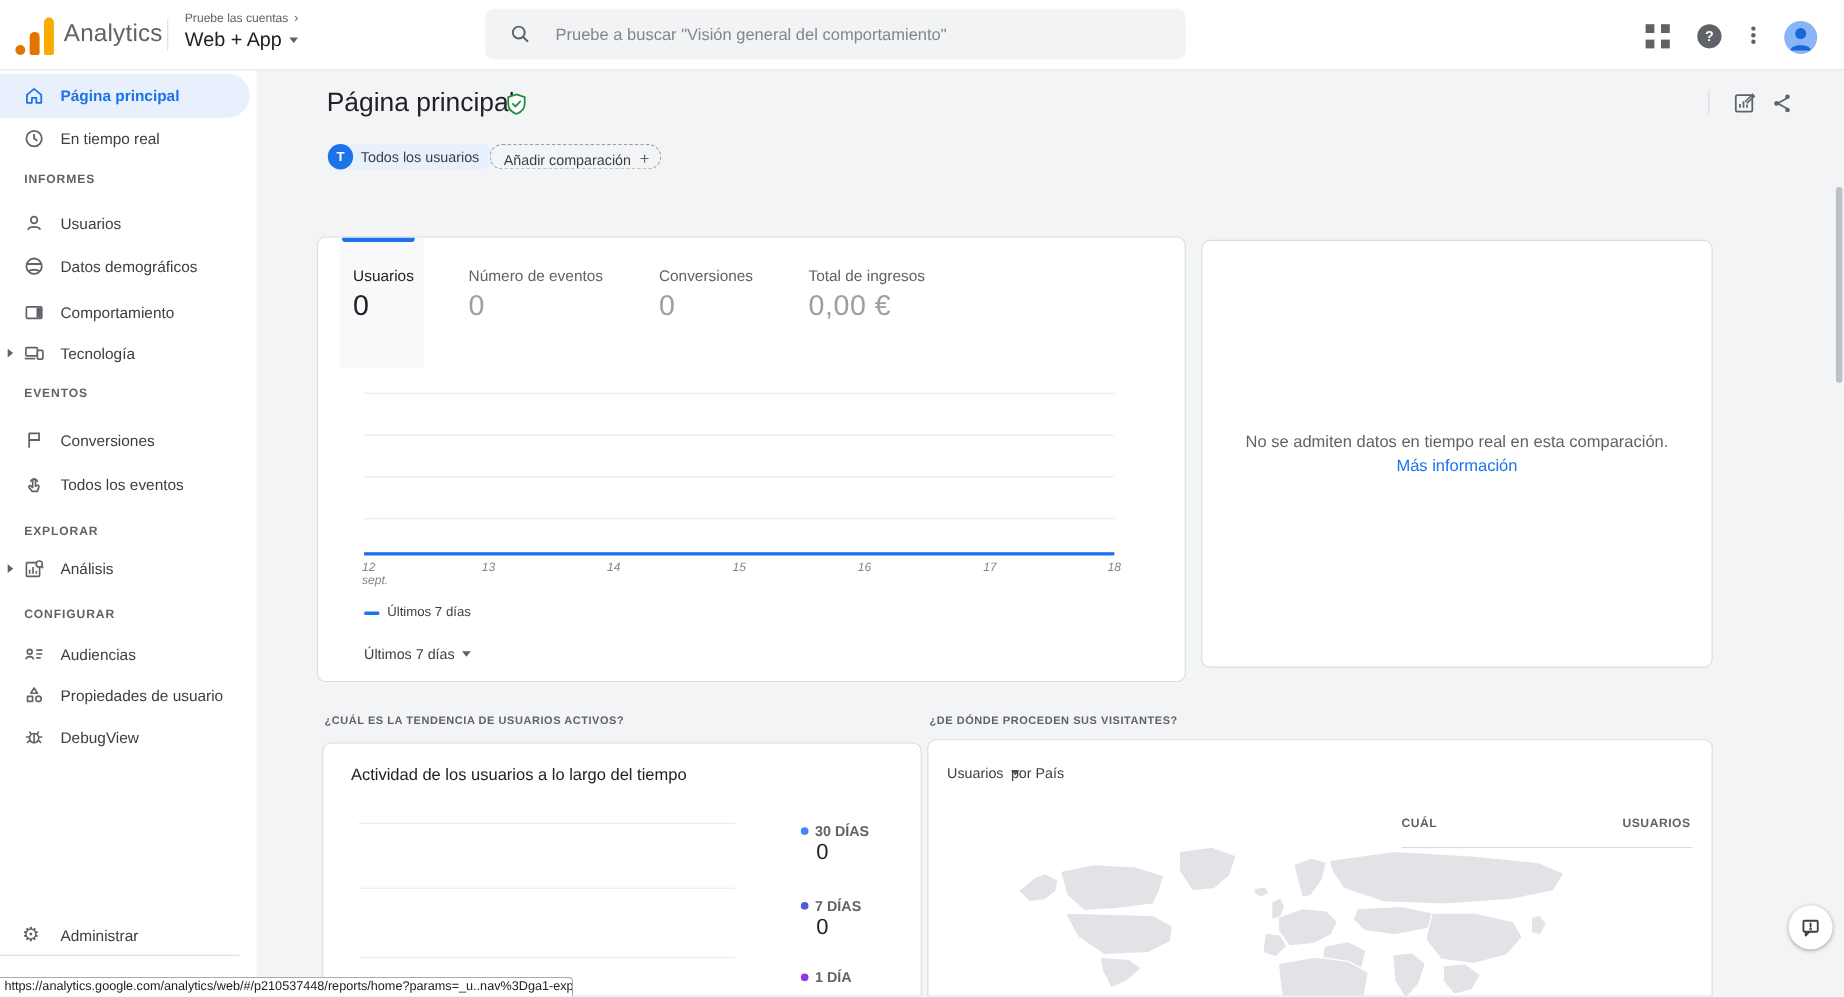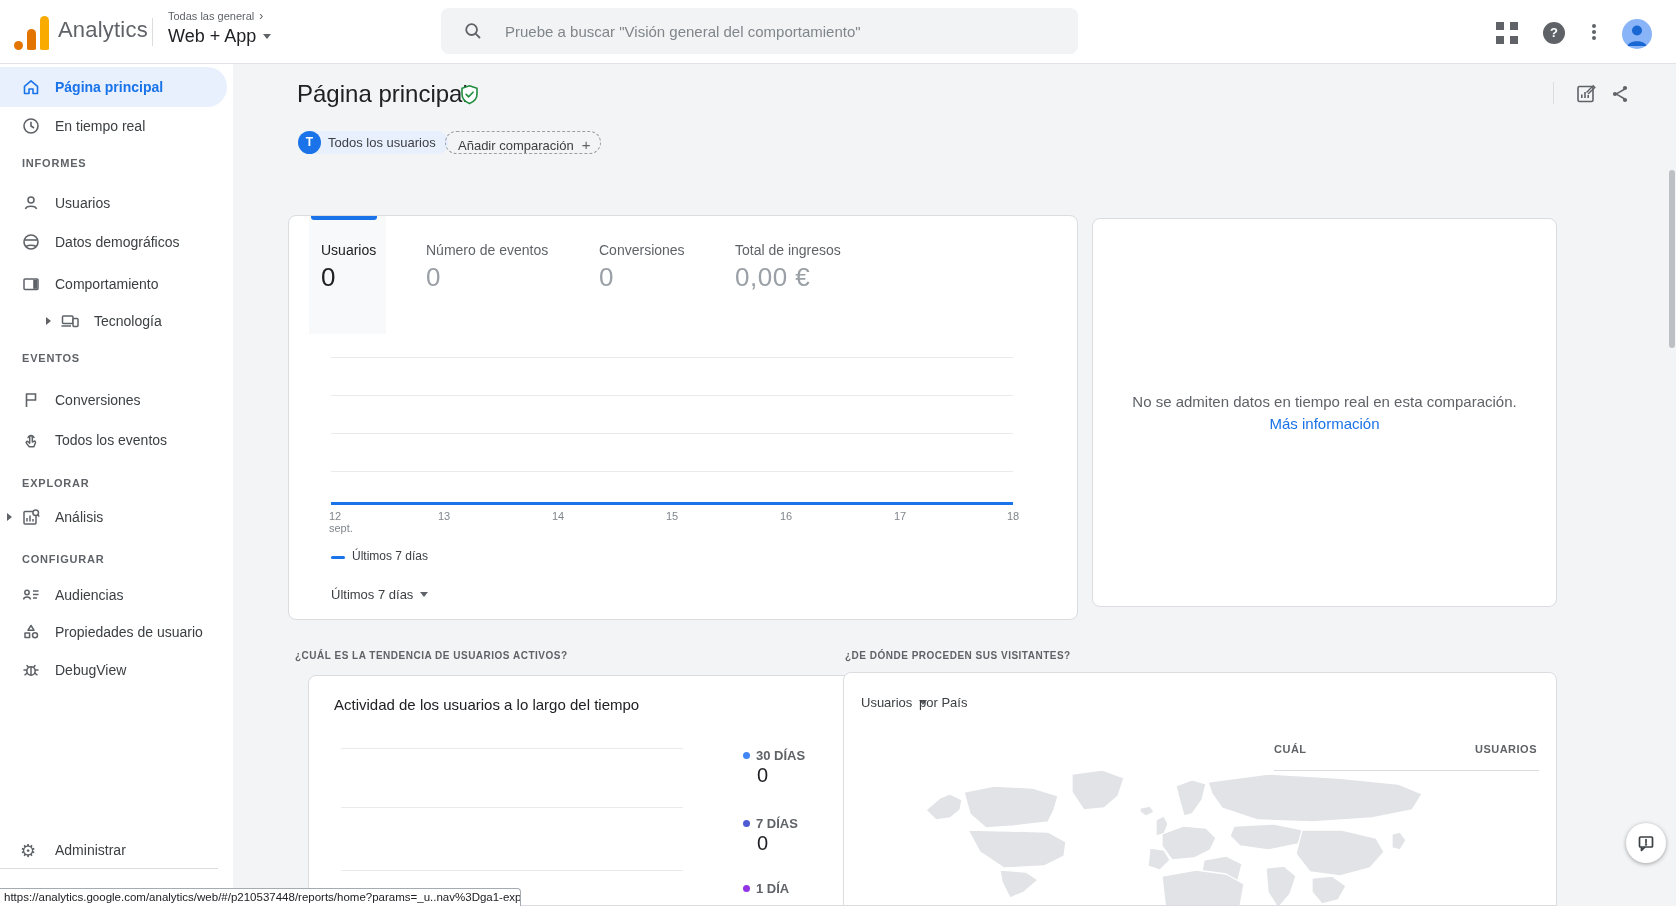--- a/index.html
+++ b/index.html
@@ -61,32 +61,32 @@
   .card-metrics { left:288px; top:215px; width:790px; height:405px; }
   .tab-activebg { position:absolute; left:20px; top:0; width:77px; height:118px; background:#f8f9fa; }
   .tab-indicator { position:absolute; left:22px; top:0; width:66px; height:4px; background:#1a73e8; border-radius:0 0 3px 3px; }
   .tab { position:absolute; top:0; height:118px; cursor:pointer; }
   .tab .t-label { position:absolute; top:26px; left:0; font-size:14px; color:#5f6368; white-space:nowrap; }
   .tab .t-value { position:absolute; top:46px; left:0; font-size:26px; color:#9aa0a6; letter-spacing:.5px; }
   .tab.active .t-label { color:#202124; }
   .tab.active .t-value { color:#202124; }
   .gridline { position:absolute; left:42px; width:682px; height:1px; background:#e8eaed; }
   .zero-line { position:absolute; left:42px; width:682px; height:3px; background:#1a73e8; }
-  .x-label { position:absolute; transform:translateX(-50%); font-size:11px; color:#80868b; }
+  .x-label { position:absolute; transform:translateX(-50%); font-size:11px; color:#80868b;font-style:italic; }
   .x-label.first { transform:none; }
   .legend-line { position:absolute; width:14px; height:3px; border-radius:2px; background:#1a73e8; }
   .legend-text { position:absolute; font-size:12px; color:#3c4043; }
   .range-sel { position:absolute; left:42px; top:371px; font-size:13px; color:#3c4043; display:flex; align-items:center; cursor:pointer; }
 
   .card-comparison { left:1092px; top:218px; width:465px; height:389px; display:flex; flex-direction:column; align-items:center; justify-content:center; }
   .cmp-msg { font-size:15px; color:#5f6368; white-space:nowrap; }
   .cmp-link { font-size:15px; color:#1a73e8; margin-top:5px; cursor:pointer; }
 
   .sec-heading { position:absolute; font-size:10px; font-weight:bold; color:#5f6368; letter-spacing:.5px; z-index:2; }
-  .card-trend { left:293px; top:675px; width:545px; height:231px; border-radius:8px 8px 0 0;margin-left:15px; }
+  .card-trend { left:293px; top:675px; width:545px; height:231px; border-radius:8px 8px 0 0; }
   .card-title { position:absolute; left:25px; top:20px; font-size:15px; color:#202124; }
   .t-grid { position:absolute; left:32px; width:342px; height:1px; background:#e8eaed; }
   .lg-item { position:absolute; left:434px; }
   .lg-bullet { position:absolute; left:0; top:4px; width:7px; height:7px; border-radius:50%; }
   .lg-label { position:absolute; left:13px; top:0; font-size:13px; font-weight:bold; color:#5f6368; white-space:nowrap; }
   .lg-value { position:absolute; left:14px; top:16px; font-size:20px; color:#202124; }
   .b30 { background:#4285f4; } .b7 { background:#4e5bd4; } .b1 { background:#9334e6; }
 
   .card-geo { left:843px; top:672px; width:714px; height:234px; border-radius:8px 8px 0 0; }
   .geo-sel { position:absolute; left:17px; top:22px; font-size:13px; color:#3c4043; display:flex; align-items:center; cursor:pointer; }
@@ -109,21 +109,21 @@
 <div class="header">
   <div class="ga-logo">
     <span class="dot"></span>
     <span class="mid"></span>
     <span class="tall"></span>
   </div>
   <div class="product">Analytics</div>
   <div class="hdr-divider"></div>
   <div class="acct">
     <div class="acct-top">
-      <span>Todas las general</span>
+      <span>Pruebe las cuentas</span>
       <span class="chev">›</span>
     </div>
     <div class="acct-main">
       <span>Web + App</span>
       <span class="caret"></span>
     </div>
   </div>
   <div class="search">
     <svg width="20" height="20" viewBox="0 0 20 20" fill="none" stroke="#5f6368" stroke-width="1.8">
       <circle cx="8.6" cy="8.6" r="5.4"></circle>
@@ -198,21 +198,21 @@
     <span class="ic">
       <svg width="20" height="20" viewBox="0 0 20 20" fill="none" stroke="currentColor" stroke-width="1.6">
         <circle cx="10" cy="10" r="7"></circle>
           <path d="M3.2 8 H16.8"></path>
           <path d="M5 14.5 C7.5 12.8 12.5 12.8 15 14.5"></path>
       </svg>
     </span>
     <span class="lbl">Datos demográficos</span>
   </div>
 
-  <div class="nav-item" style="top:237px;margin-left:39px;">
+  <div class="nav-item" style="top:237px;">
     <span class="expander"></span>
     <span class="ic">
       <svg width="20" height="20" viewBox="0 0 20 20" fill="none" stroke="currentColor" stroke-width="1.5">
         <rect x="2.5" y="5" width="10.5" height="7.5" rx="1"></rect>
           <path d="M1.5 15 H11"></path>
         <rect x="13" y="7.5" width="5" height="8" rx="1" fill="#fff"></rect>
       </svg>
     </span>
     <span class="lbl">Tecnología</span>
   </div>

